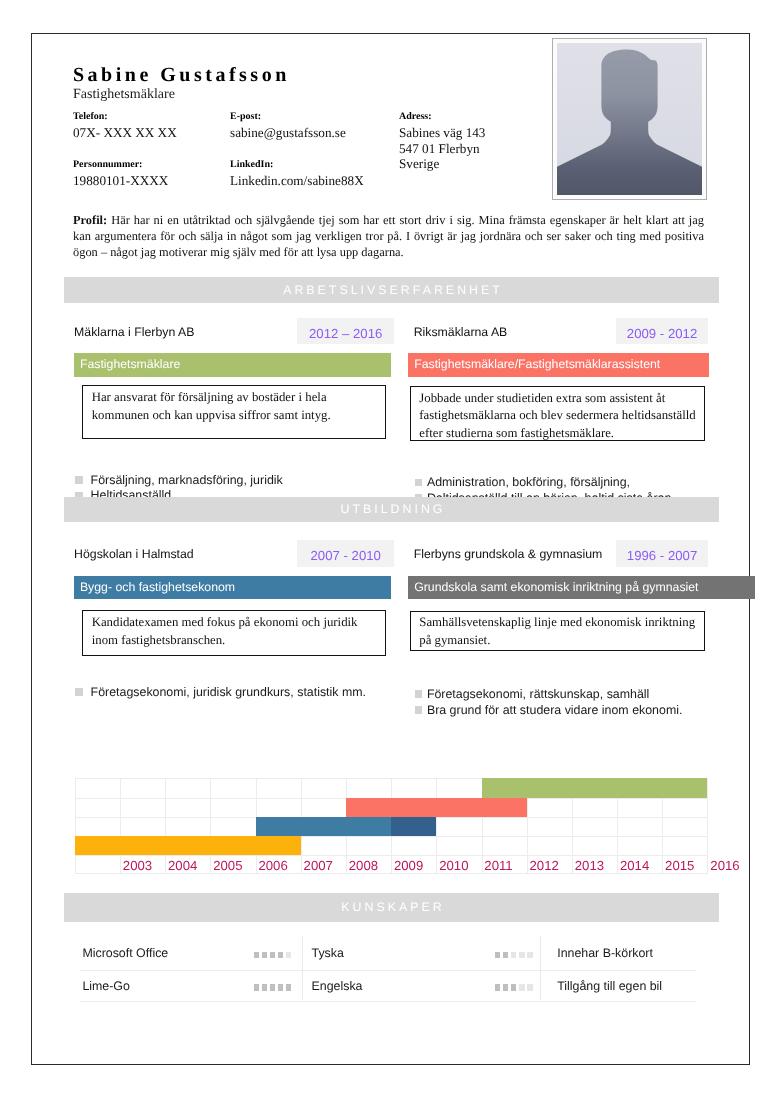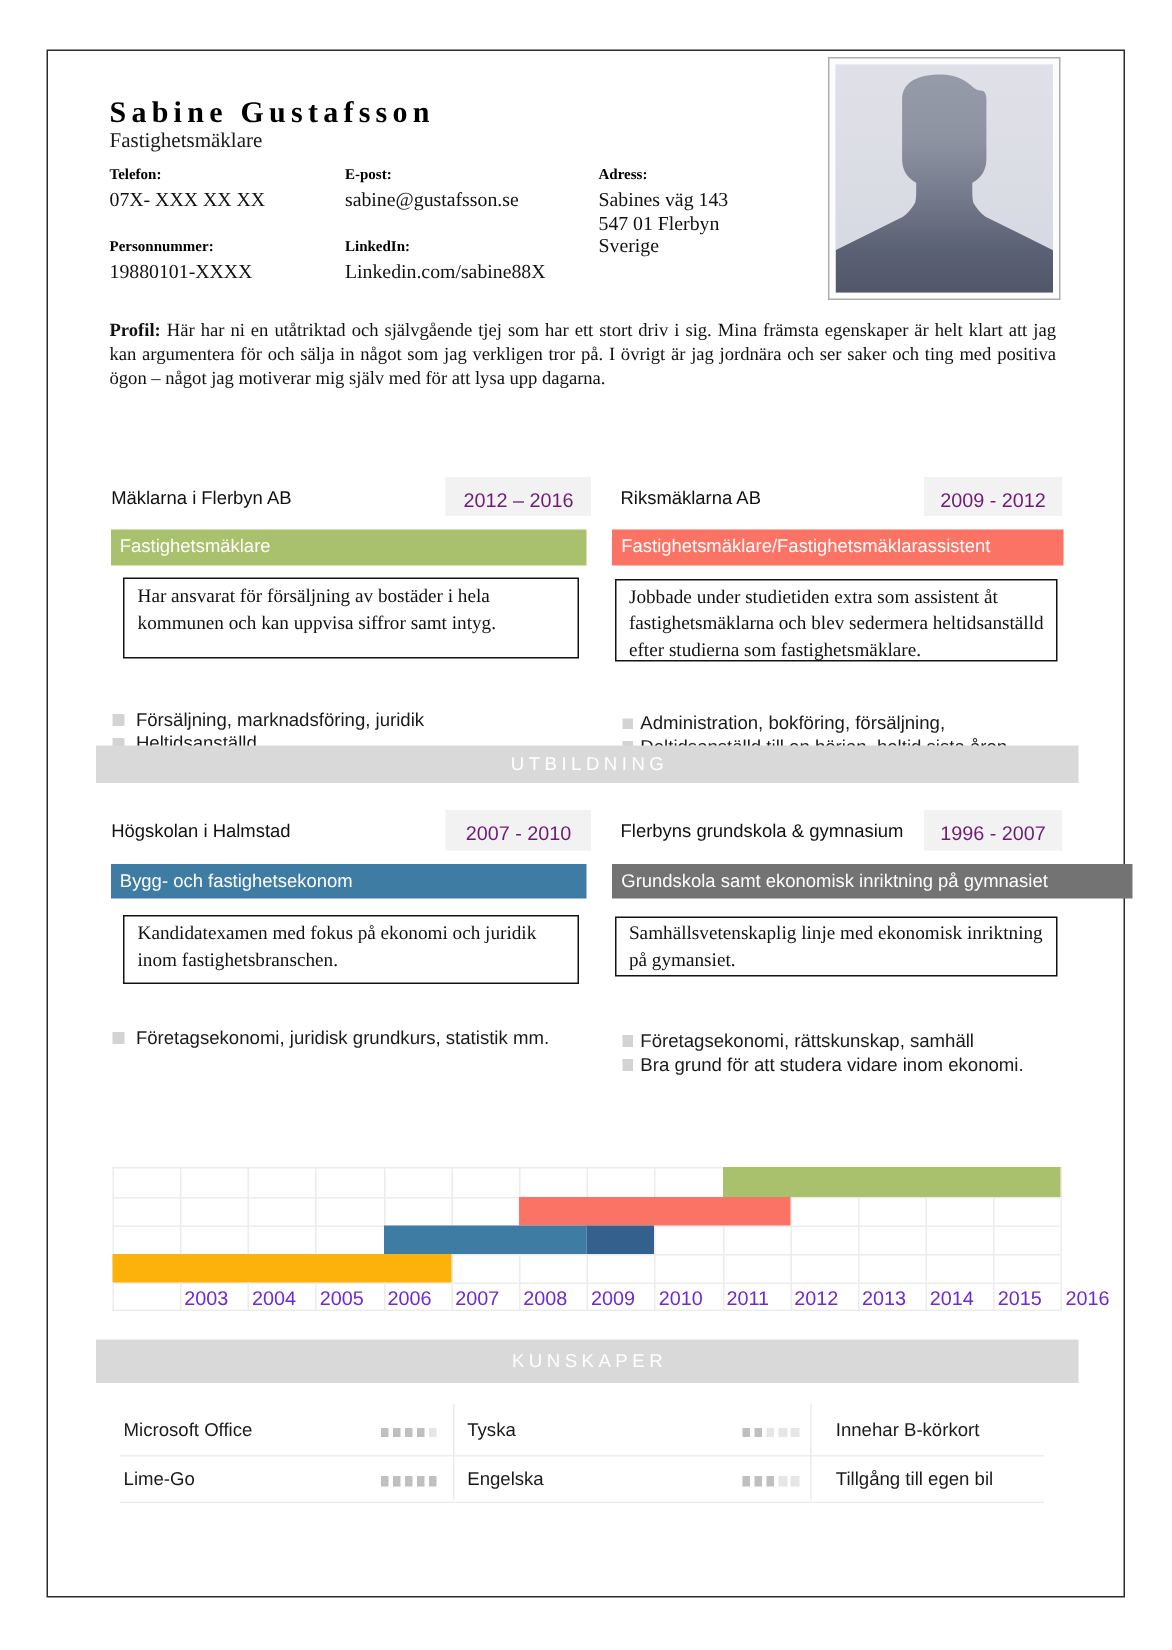--- a/index.html
+++ b/index.html
@@ -65,21 +65,21 @@
   .col { position: absolute; }
   .ent-org {
     position: absolute; left: 0px; top: 15.4px;
     font-family: "Liberation Sans", sans-serif;
     font-size: 12.3px; line-height: 14px; color: #111; white-space: nowrap;
   }
   .ent-date {
     position: absolute; top: 0px;
     background: #f2f2f2; height: 26.9px;
     font-family: "Liberation Sans", sans-serif;
-    font-size: 13.2px; color: #701a75; text-align: center; line-height: 32px;
+    font-size: 13.2px; color: #8b5cf6; text-align: center; line-height: 32px;
   }
   .ent-role {
     position: absolute; height: 23.6px; line-height: 23.6px;
     font-family: "Liberation Sans", sans-serif;
     font-size: 12.3px; color: #ffffff; padding-left: 6px;
     white-space: nowrap; overflow: hidden;
   }
   .ent-desc {
     position: absolute; border: 1.4px solid #131313; overflow: hidden;
     padding: 2.8px 8px 4px 8.5px;
@@ -100,21 +100,21 @@
   
   .tl { position: absolute; }
   .tl-grid { position: absolute; left:0; top:0; }
   .tl-hline { position: absolute; left: 0; height: 1px; background: #ececec; }
   .tl-vline { position: absolute; top: 0; width: 1px; background: #ececec; }
   .tl-bar { position: absolute; }
   .tl-axis { position: absolute; left: 0; }
   .tl-axis .tk {
     position: absolute; top: 0;
     font-family: "Liberation Sans", sans-serif;
-    font-size: 13.2px; color: #6d28d9; text-align: center; padding-left: 48px;
+    font-size: 13.2px; color: #be185d; text-align: center; padding-left: 48px;
   }
   .tl-axis .tkline { position: absolute; top: 0; width: 1px; background: #ececec; }
 
   
   .sk { position: absolute; }
   .sk-hline { position: absolute; left: 0; height: 1px; background: #ededed; }
   .sk-vline { position: absolute; width: 1px; background: #eaeaea; }
   .sk-label {
     position: absolute; font-family: "Liberation Sans", sans-serif;
     font-size: 12.4px; color: #1a1a1a; white-space: nowrap;
@@ -197,20 +197,23 @@
         </svg>
       </div>
     </div>
 
     <div class="profile">
       <b>Profil:</b>
       <span>Här har ni en utåtriktad och självgående tjej som har ett stort driv i sig. Mina främsta egenskaper är helt klart att jag kan argumentera för och sälja in något som jag verkligen tror på. I övrigt är jag jordnära och ser saker och ting med positiva ögon – något jag motiverar mig själv med för att lysa upp dagarna.</span>
     </div>
   </div>
 
+  <div class="secbar" style="top:242.5px;height:26.7px;line-height:26.7px;">
+    <span>ARBETSLIVSERFARENHET</span>
+  </div>
 
   <div class="col" id="exp0" style="left: 0px; top: 283.6px; width: 656px;">
     <div class="ent-org" style="left: 11.1px; top: 7.4px;">Mäklarna i Flerbyn AB</div>
     <div class="ent-date" style="left: 234.1px; width: 97.2px;">2012 – 2016</div>
     <div class="ent-role" style="left: 10.9px; width: 317.5px; top: 35.8px; background: rgb(169, 192, 108);">Fastighetsmäklare</div>
     <div class="ent-desc" style="left: 19.2px; width: 303.8px; top: 67.8px; height: 54px;">Har ansvarat för försäljning av bostäder i hela kommunen och kan uppvisa siffror samt intyg.</div>
     <ul class="ent-bul" style="left: 10px; top: 133.1px;">
       <li style="padding-left: 17.6px;">Försäljning, marknadsföring, juridik</li>
       <li style="padding-left: 17.6px;">Heltidsanställd</li>
     </ul>

